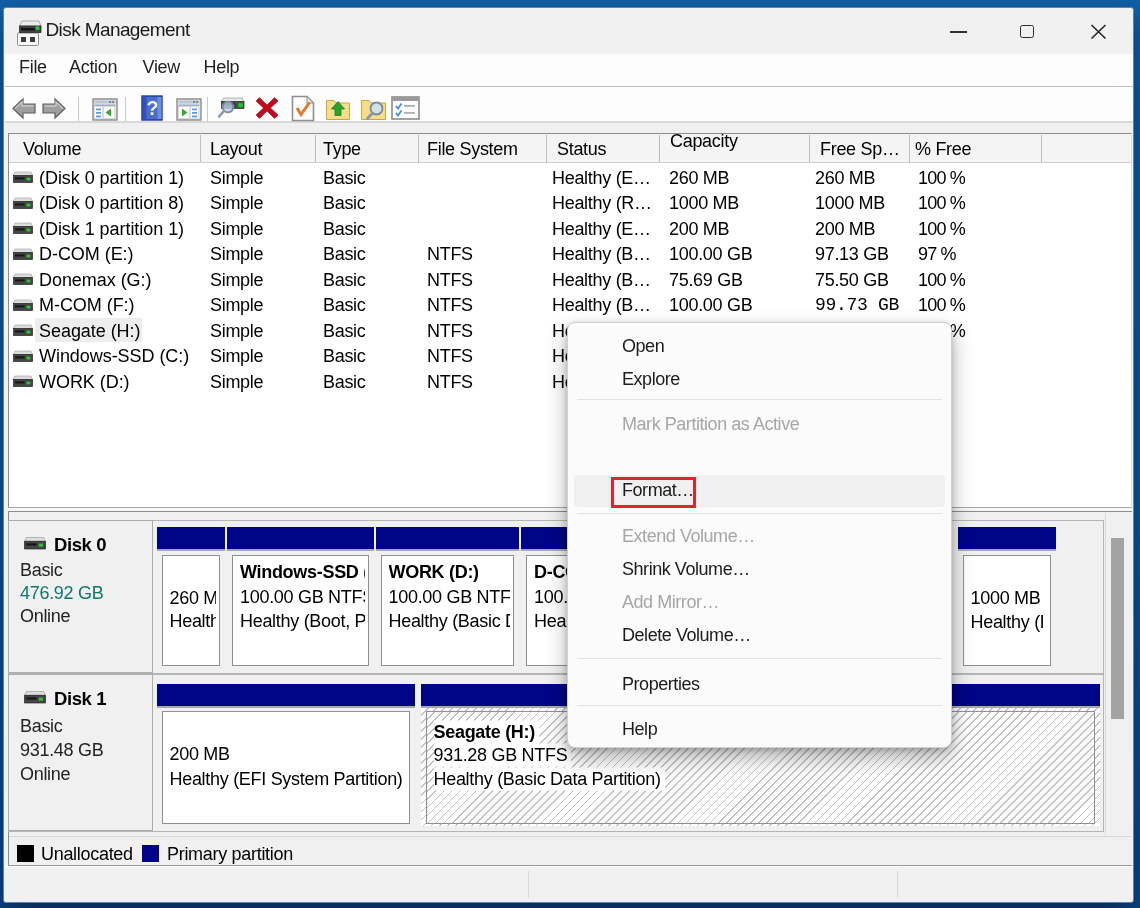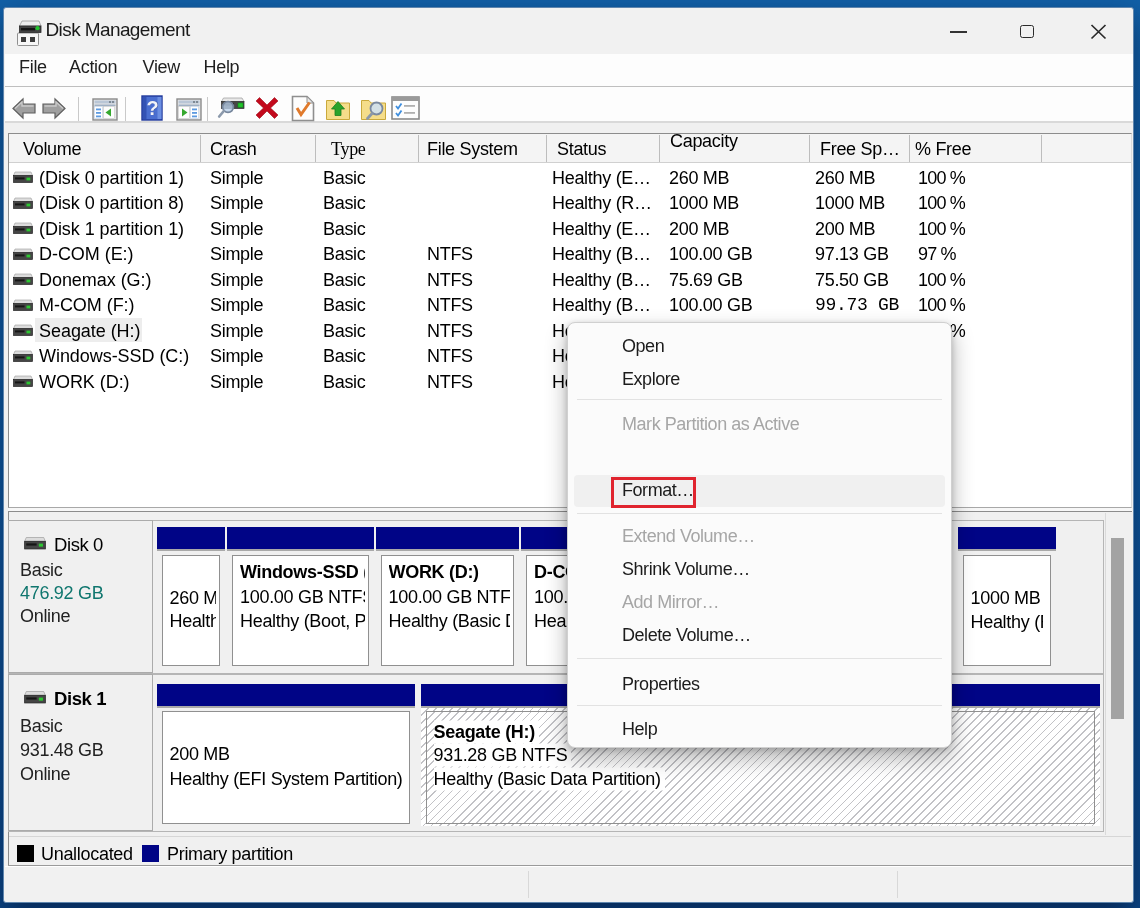--- a/index.html
+++ b/index.html
@@ -119,22 +119,22 @@
 <div class="a" style="left:5px;top:126px;width:1122px;height:29px;background:#f4f4f4;border-bottom:1.5px solid #d0d0d0;"></div>
 <div class="a" style="left:196px;top:127px;width:1px;height:27px;background:#bdbdbd;"></div>
 <div class="a" style="left:311px;top:127px;width:1px;height:27px;background:#bdbdbd;"></div>
 <div class="a" style="left:414px;top:127px;width:1px;height:27px;background:#bdbdbd;"></div>
 <div class="a" style="left:542px;top:127px;width:1px;height:27px;background:#bdbdbd;"></div>
 <div class="a" style="left:655px;top:127px;width:1px;height:27px;background:#bdbdbd;"></div>
 <div class="a" style="left:805px;top:127px;width:1px;height:27px;background:#bdbdbd;"></div>
 <div class="a" style="left:905px;top:127px;width:1px;height:27px;background:#bdbdbd;"></div>
 <div class="a" style="left:1037px;top:127px;width:1px;height:27px;background:#bdbdbd;"></div>
 <div class="a t" style="left:19px;top:141px;">Volume</div>
-<div class="a t" style="left:206px;top:141px;">Crash</div>
-<div class="a t" style="left:327px;top:141px;font-family:Liberation Serif, serif;">Type</div>
+<div class="a t" style="left:206px;top:141px;">Layout</div>
+<div class="a t" style="left:319px;top:141px;">Type</div>
 <div class="a t" style="left:423px;top:141px;">File System</div>
 <div class="a t" style="left:553px;top:141px;">Status</div>
 <div class="a t" style="left:666px;top:133px;">Capacity</div>
 <div class="a t" style="left:816px;top:141px;">Free Sp…</div>
 <div class="a t" style="left:911px;top:141px;">% Free</div>
 <div class="a" style="left:31px;top:309.8px;width:107px;height:24px;background:#ededed;"></div>
 <svg class="a" style="left:8px;top:163.05999999999997px" width="22" height="13" viewBox="0 0 22 13">
 <path d="M1.5 4.5 L3 1 L19 1 L20.5 4.5 Z" fill="#dcdcdc" stroke="#9a9a9a" stroke-width="0.6"></path>
 <rect x="1.5" y="4.5" width="19" height="7" fill="#454545" stroke="#242424" stroke-width="0.7"></rect>
 <rect x="3" y="6.4" width="9.5" height="2" fill="#161616"></rect>
@@ -263,21 +263,21 @@
 <div class="a" style="left:1101px;top:505px;width:1px;height:322px;background:#dadada;"></div>
 <div class="a" style="left:1106.5px;top:530px;width:13px;height:181px;background:#a3a3a3;"></div>
 <div class="a" style="left:4px;top:512px;width:1096px;height:154px;border:1px solid #b5b5b5;"></div>
 <div class="a" style="left:4px;top:512px;width:145px;height:153px;border:1px solid #ababab;background:#f0f0f0;"></div>
     <svg class="a" style="left:19px;top:528px" width="24" height="15" viewBox="0 0 22 13">
 <path d="M1.5 4.5 L3 1 L19 1 L20.5 4.5 Z" fill="#dcdcdc" stroke="#9a9a9a" stroke-width="0.6"></path>
 <rect x="1.5" y="4.5" width="19" height="7" fill="#454545" stroke="#242424" stroke-width="0.7"></rect>
 <rect x="3" y="6.4" width="9.5" height="2" fill="#161616"></rect>
 <rect x="14.5" y="6.6" width="3.8" height="2.8" fill="#2cc631"></rect>
     </svg>
-    <div class="a t" style="left:50px;top:536.5px;font-size:18.5px;font-weight:normal;letter-spacing:-0.4px;text-align:right;">Disk 0</div>
+    <div class="a t" style="left:50px;top:536.5px;font-size:18.5px;font-weight:bold;letter-spacing:-0.4px;text-align:right;">Disk 0</div>
     <div class="a t" style="left:16px;top:561.5px;color:#222;">Basic</div>
     <div class="a t" style="left:16px;top:585px;color:#0f766e;">476.92 GB</div>
     <div class="a t" style="left:16px;top:608px;color:#222;">Online</div>
 <div class="a" style="left:152.5px;top:519.3px;width:68.5px;height:139.70000000000005px;background:#f0f0f0;"></div>
     <div class="a" style="left:152.5px;top:519.3px;width:68.5px;height:23.5px;background:#000486;border-bottom:2px solid #a9a9a9;"></div>
     <div class="a" style="left:157.5px;top:546.5px;width:58.5px;height:111.5px;border:1px solid #909090;background:#fff;"></div>
     <div class="a" style="left:165.5px;top:546.5px;width:46.5px;height:111.5px;overflow:hidden;">
       <div class="a t" style="transform:translateY(-50%);left:0;top:43.0px;white-space:nowrap;">260 MB</div>
       <div class="a t" style="transform:translateY(-50%);left:0;top:66.0px;white-space:nowrap;">Healthy (EFI System Partition)</div>
     </div>

